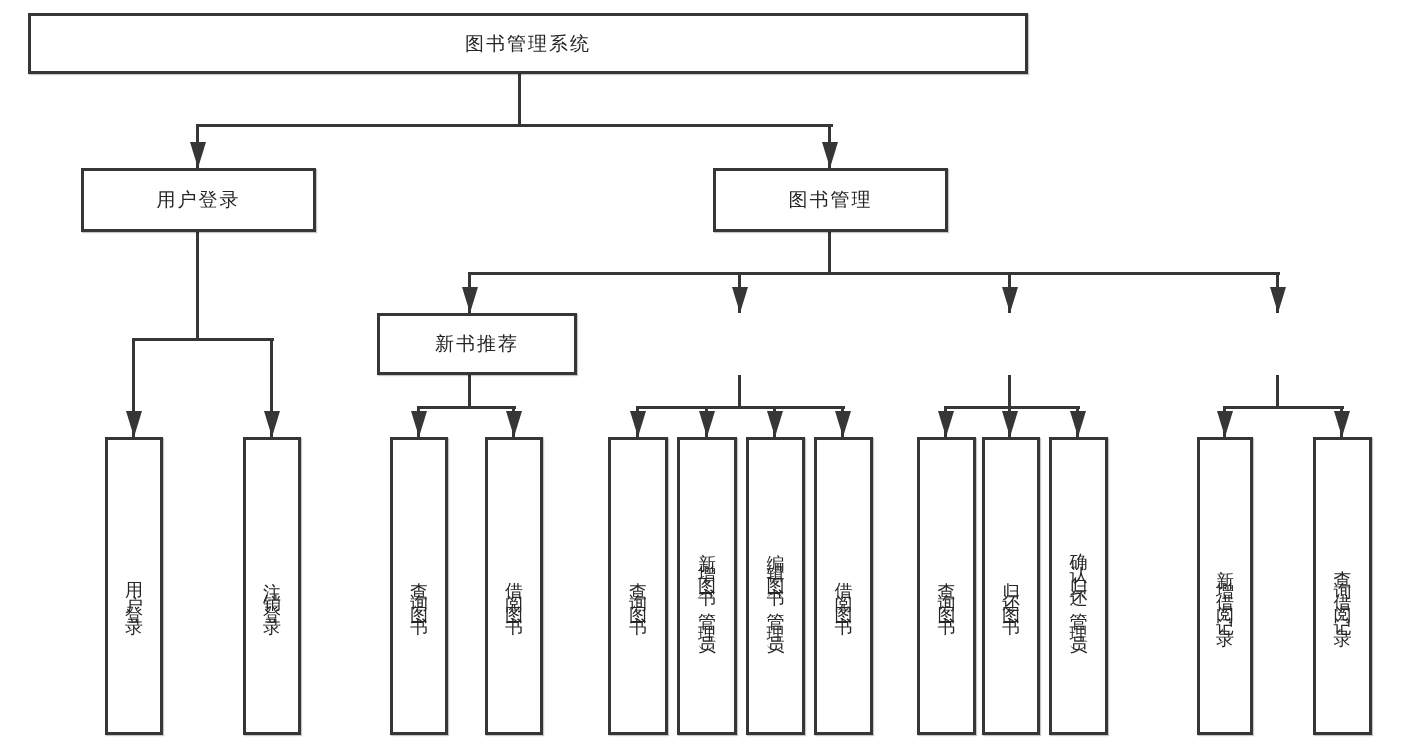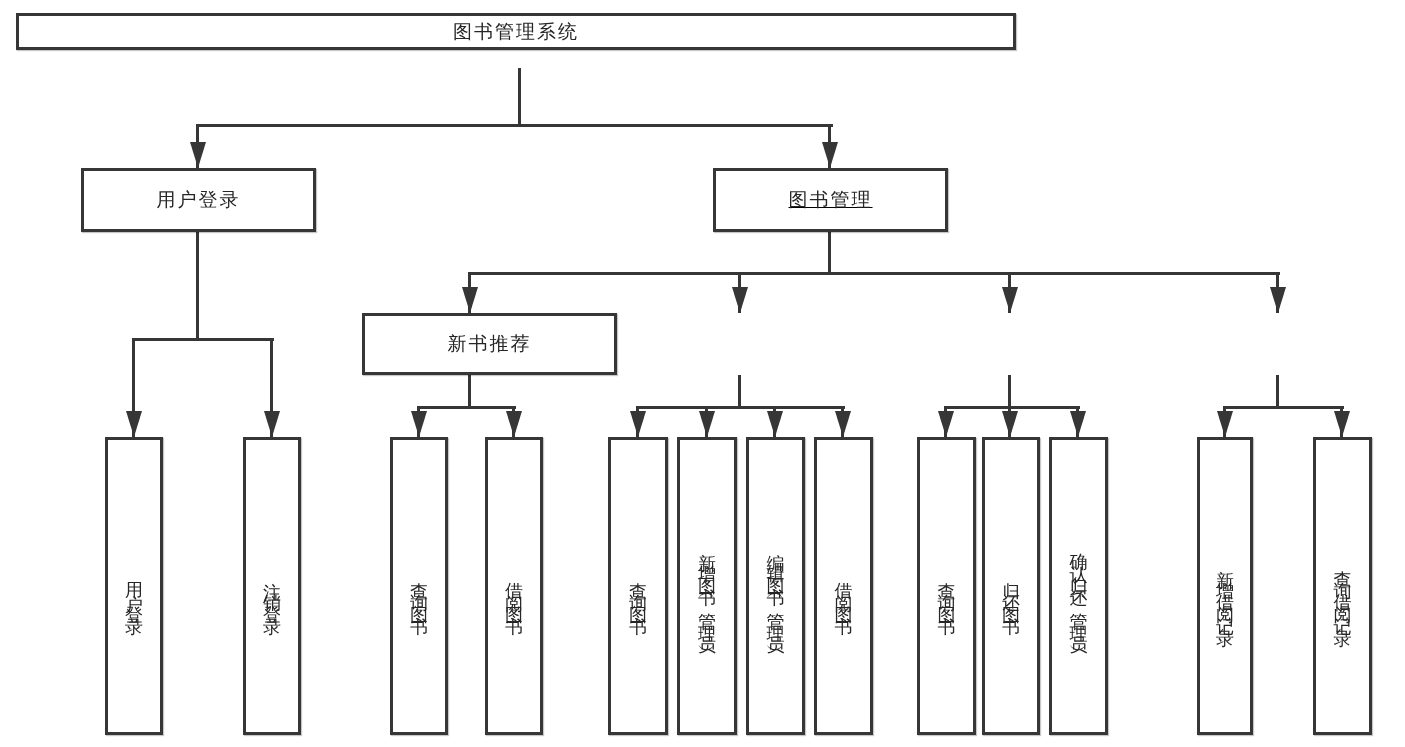--- a/index.html
+++ b/index.html
@@ -37,35 +37,35 @@
     color:var(--watermark,#a6a6a6);
     text-shadow:0 0 2px rgba(255,255,255,0.9);
     white-space:nowrap;
   }
 </style>
 </head>
 <body>
 
 <div id="canvas">
 
-  <div class="bx" style="left:16px;top:13px;width:1000px;height:37px;text-align:right;">
+  <div class="bx" style="left:28px;top:13px;width:1000px;height:61px;text-align:right;">
     <span class="hlabel">图书管理系统</span>
   </div>
 
   <div class="ln" style="left:518px;top:68px;width:3px;height:56px;"></div>
   <div class="ln" style="left:196px;top:124px;width:637px;height:3px;"></div>
   <div class="ln" style="left:196px;top:127px;width:3px;height:41px;"></div>
   <div class="ln" style="left:828px;top:127px;width:3px;height:41px;"></div>
   <div class="arw" style="left:190px;top:142px;"></div>
   <div class="arw" style="left:822px;top:142px;"></div>
 
   <div class="bx" style="left:81px;top:168px;width:235px;height:64px;">
     <span class="hlabel">用户登录</span>
   </div>
-  <div class="bx" style="left:713px;top:168px;width:235px;height:64px;text-decoration:underline;">
+  <div class="bx" style="left:713px;top:168px;width:235px;height:64px;">
     <span class="hlabel">图书管理</span>
   </div>
 
   <div class="ln" style="left:196px;top:232px;width:3px;height:106px;"></div>
   <div class="ln" style="left:132px;top:338px;width:142px;height:3px;"></div>
   <div class="ln" style="left:132px;top:341px;width:3px;height:96px;"></div>
   <div class="ln" style="left:270px;top:341px;width:3px;height:96px;"></div>
   <div class="arw" style="left:126px;top:411px;"></div>
   <div class="arw" style="left:264px;top:411px;"></div>
 
@@ -73,21 +73,21 @@
   <div class="ln" style="left:468px;top:272px;width:812px;height:3px;"></div>
   <div class="ln" style="left:468px;top:275px;width:3px;height:38px;"></div>
   <div class="ln" style="left:738px;top:275px;width:3px;height:38px;"></div>
   <div class="ln" style="left:1008px;top:275px;width:3px;height:38px;"></div>
   <div class="ln" style="left:1276px;top:275px;width:3px;height:38px;"></div>
   <div class="arw" style="left:462px;top:287px;"></div>
   <div class="arw" style="left:732px;top:287px;"></div>
   <div class="arw" style="left:1002px;top:287px;"></div>
   <div class="arw" style="left:1270px;top:287px;"></div>
 
-  <div class="bx" style="left:362px;top:313px;width:255px;height:62px;">
+  <div class="bx" style="left:377px;top:313px;width:200px;height:62px;">
     <span class="hlabel">新书推荐</span>
   </div>
 
   <div class="ln" style="left:468px;top:375px;width:3px;height:31px;"></div>
   <div class="ln" style="left:417px;top:406px;width:99px;height:3px;"></div>
   <div class="ln" style="left:417px;top:409px;width:3px;height:28px;"></div>
   <div class="ln" style="left:512px;top:409px;width:3px;height:28px;"></div>
   <div class="arw" style="left:411px;top:411px;"></div>
   <div class="arw" style="left:506px;top:411px;"></div>
 

